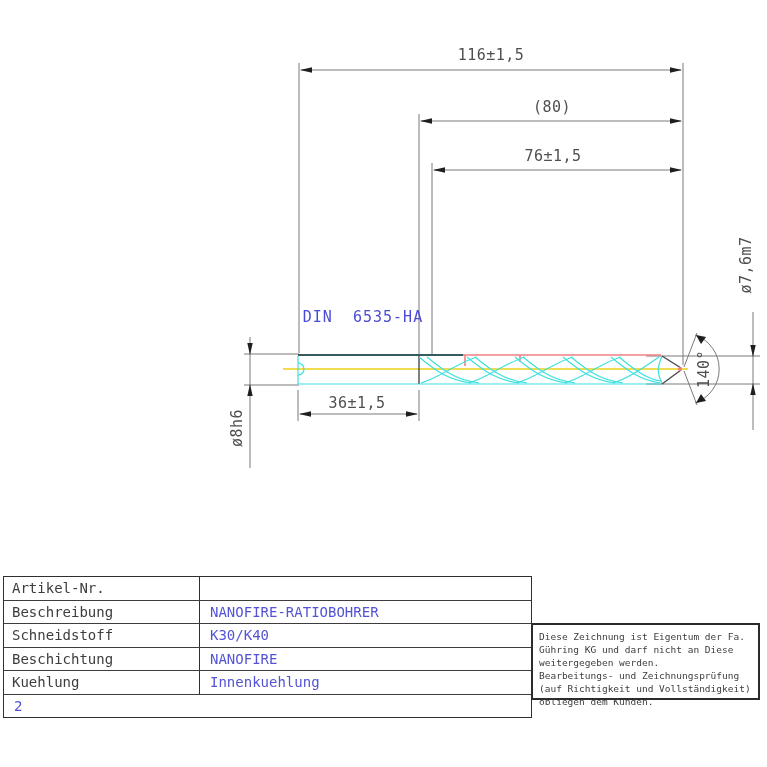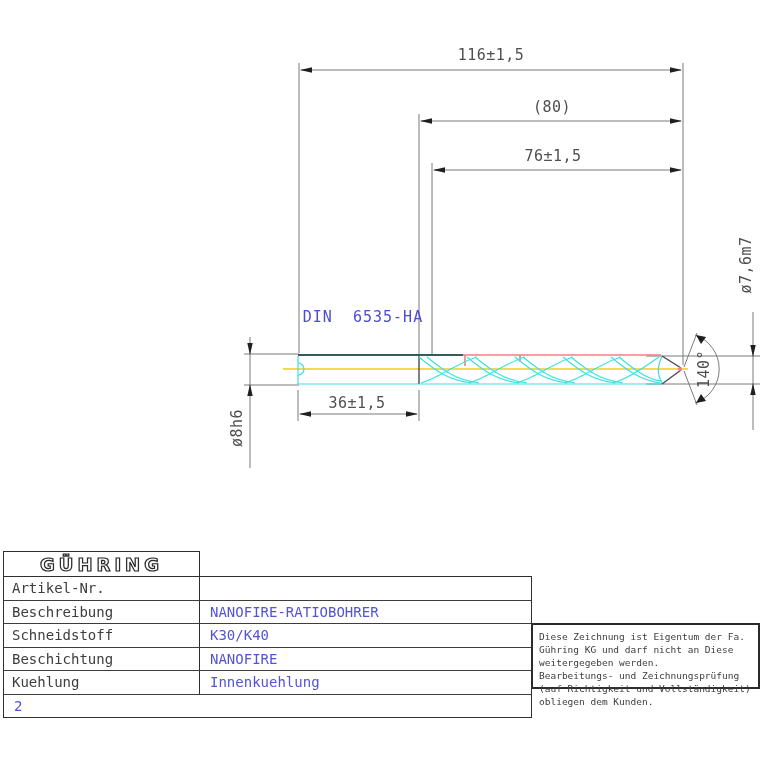--- a/index.html
+++ b/index.html
@@ -27,21 +27,21 @@
           border:1.5px solid #2f2f2f;box-sizing:border-box;display:flex;
           flex-direction:column;}
   .trow{flex:1 1 0;display:flex;border-bottom:1px solid #3d3d3d;box-sizing:border-box;}
   .trow:last-child{border-bottom:none;}
   .tlabel{width:196px;border-right:1.5px solid #2f2f2f;box-sizing:border-box;
           display:flex;align-items:center;padding-left:8px;font-size:14px;color:#3d3d3d;
           white-space:pre;}
   .tvalue{flex:1;display:flex;align-items:center;padding-left:10px;font-size:14px;
           color:#5353d6;white-space:pre;}
   
-  .disc{position:absolute;left:531px;top:623px;width:229px;height:66px;
+  .disc{position:absolute;left:531px;top:623px;width:229px;height:77px;
         border:2px solid #2b2b2b;box-sizing:border-box;padding:5px 6px;
         font-size:9.5px;line-height:13px;color:#3d3d3d;}
   .disc-line{white-space:pre;}
 </style>
 </head>
 <body>
 
 <div class="sheet">
 
   <svg width="767" height="545" viewBox="0 0 767 545">
@@ -146,23 +146,20 @@
     </g>
 
     <g>
       <line class="drilldark" x1="662" y1="356" x2="681" y2="368"></line>
       <line class="drilldark" x1="662" y1="384" x2="681" y2="370"></line>
       <circle cx="680" cy="369" r="2" fill="#f08080"></circle>
     </g>
   </svg>
 
   
-  <div class="logo-box">
-    <span class="logo-text">GÜHRING</span>
-  </div>
 
   <div class="tblock">
     <div class="trow">
       <div class="tlabel">Artikel-Nr.</div>
     </div>
     <div class="trow">
       <div class="tlabel">Beschreibung</div>
       <div class="tvalue">NANOFIRE-RATIOBOHRER</div>
     </div>
     <div class="trow">

